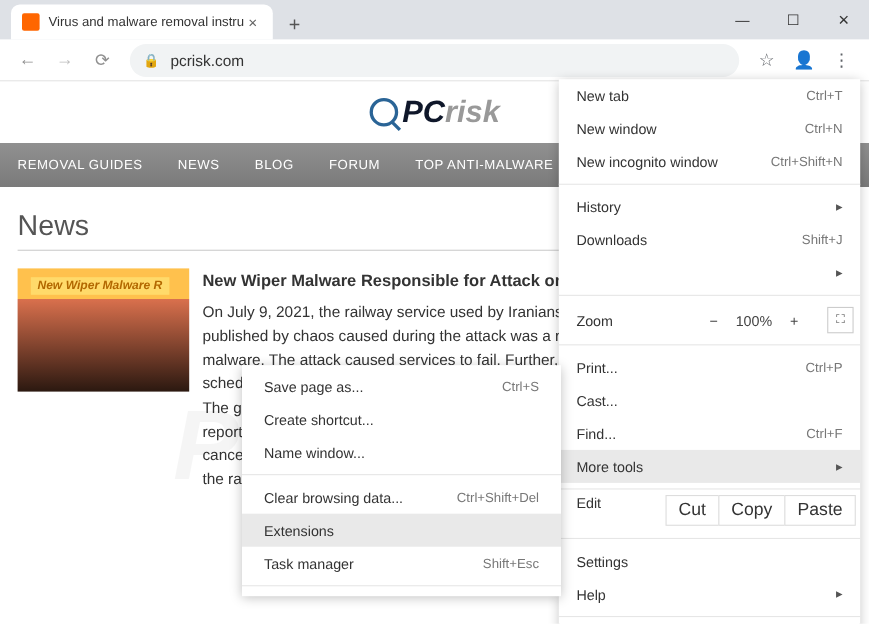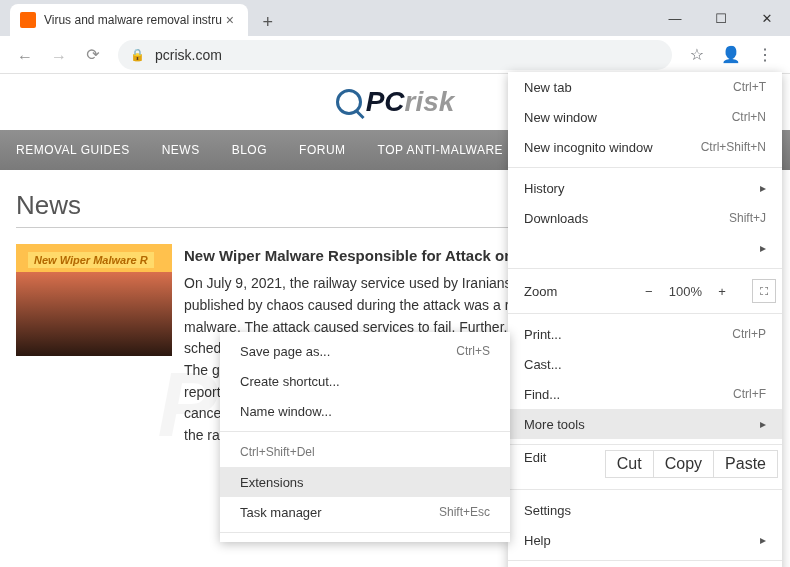--- a/index.html
+++ b/index.html
@@ -197,20 +197,21 @@
       <span class="menu-shortcut">Ctrl+S</span>
     </div>
   <div class="menu-row">
       <span class="menu-label">Create shortcut...</span>
     </div>
   <div class="menu-row">
       <span class="menu-label">Name window...</span>
     </div>
   <div class="menu-sep"></div>
   <div class="menu-row">
+      <span class="menu-label">Clear browsing data...</span>
       <span class="menu-shortcut">Ctrl+Shift+Del</span>
     </div>
   <div class="menu-row hover">
       <span class="menu-label">Extensions</span>
     </div>
   <div class="menu-row">
       <span class="menu-label">Task manager</span>
       <span class="menu-shortcut">Shift+Esc</span>
     </div>
   <div class="menu-sep"></div>

